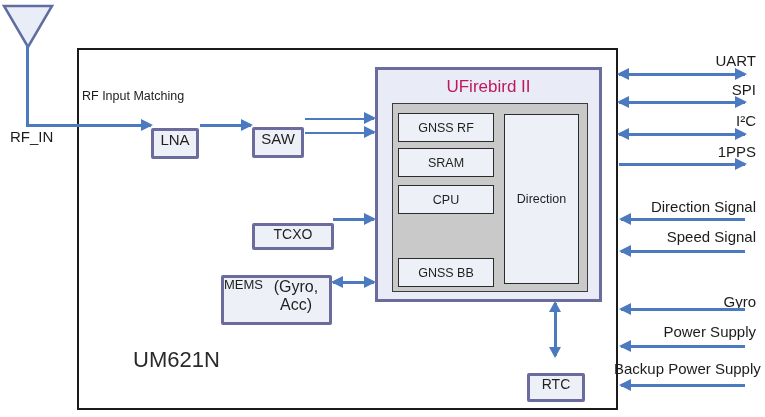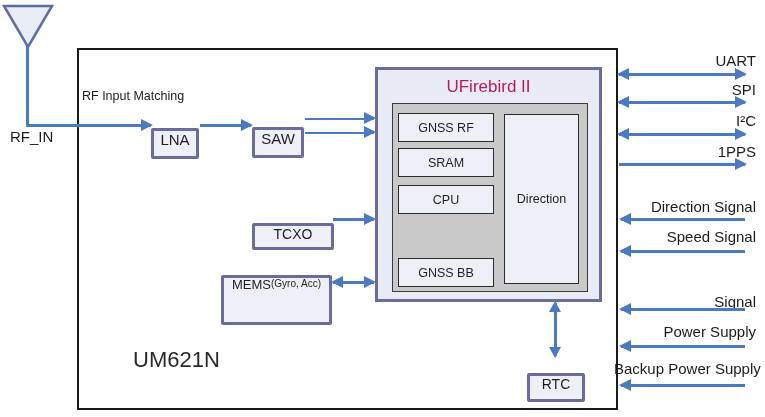--- a/index.html
+++ b/index.html
@@ -99,21 +99,21 @@
 
   <div class="abs pbox" style="left:252px;top:206px;width:82px;height:27px;font-size:14px">
     <span>TCXO</span>
   </div>
   <div class="h-arrow head-r" style="left:332px;top:213px;width:43px">
       <i class="shaft"></i>
     </div>
 
   <div class="abs pbox" style="left:221px;top:258px;width:111px;height:50px;flex-direction:row">
     <span style="font-size:13px">MEMS</span>
-    <span style="font-size:10px">(Gyro, Acc)</span>
+    <span style="font-size:16px">(Gyro, Acc)</span>
   </div>
   <div class="h-arrow head-r head-l" style="left:332px;top:276px;width:43px">
       <i class="shaft"></i>
     </div>
 
   <div class="abs chip"></div>
   <div class="abs chip-title">UFirebird II</div>
   <div class="abs chip-inner">
     <div class="subblock" style="top:9px">GNSS RF</div>
     <div class="subblock" style="top:44px">SRAM</div>
@@ -130,21 +130,21 @@
   </div>
 
   <div class="txt" style="left:133px;top:347px;font-size:22px;color:#2a2a2a">UM621N</div>
 
   <div class="sig-label" style="top:53px">UART</div>
   <div class="sig-label" style="top:82px">SPI</div>
   <div class="sig-label" style="top:113px">I²C</div>
   <div class="sig-label" style="top:144px">1PPS</div>
   <div class="sig-label" style="top:229px">Speed Signal</div>
   <div class="sig-label" style="top:199px">Direction Signal</div>
-  <div class="sig-label" style="top:294px">Signal</div>
+  <div class="sig-label" style="top:294px">Gyro</div>
   <div class="sig-label" style="top:324px">Power Supply</div>
   <div class="sig-label" style="top:361px">Backup Power Supply</div>
 
   <div class="h-arrow head-l head-r" style="left:618px;top:68px;width:128px">
       <i class="shaft"></i>
     </div>
   <div class="h-arrow head-l head-r" style="left:618px;top:96px;width:128px">
       <i class="shaft"></i>
     </div>
   <div class="h-arrow head-l head-r" style="left:618px;top:128px;width:128px">

